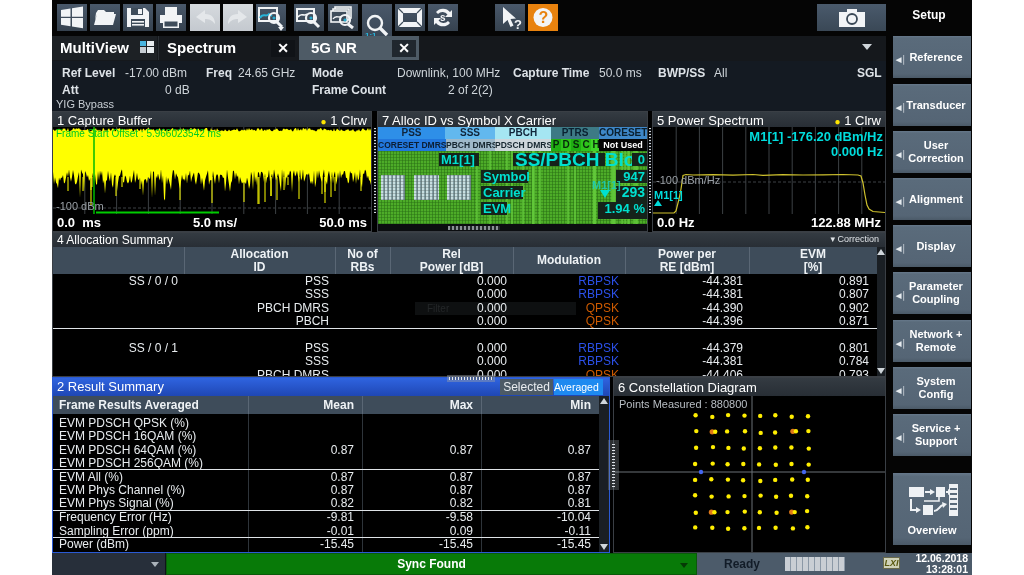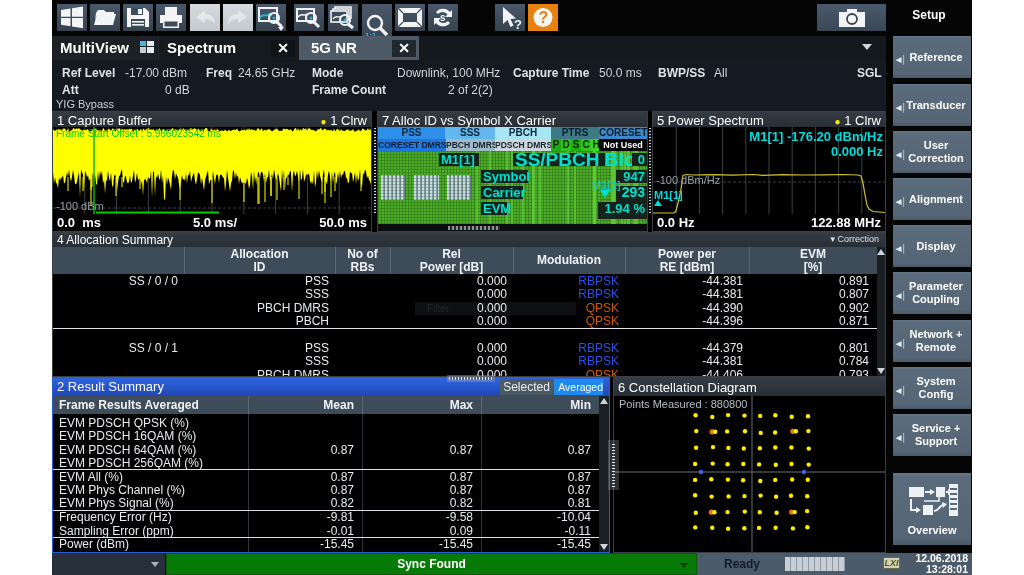--- a/index.html
+++ b/index.html
@@ -378,21 +378,21 @@
   <div id="w2hdr" class="abs" style="left:0;top:18px;width:546px;height:18px;background:#3e4c5a;">
         <div class="abs bold" style="left:6px;top:2px;font-size:12px;color:#eef2f5;">Frame Results Averaged</div>
         <div class="abs bold r" style="left:195px;top:2px;width:106px;font-size:12px;color:#eef2f5;">Mean</div>
         <div class="abs bold r" style="left:309px;top:2px;width:111px;font-size:12px;color:#eef2f5;">Max</div>
         <div class="abs bold r" style="left:428px;top:2px;width:110px;font-size:12px;color:#eef2f5;">Min</div>
         <div class="abs" style="left:195px;top:0;width:1px;height:18px;background:#5a6775;"></div>
         <div class="abs" style="left:309px;top:0;width:1px;height:18px;background:#5a6775;"></div>
         <div class="abs" style="left:428px;top:0;width:1px;height:18px;background:#5a6775;"></div>
       </div>
       <div class="abs" style="left:447px;top:1px;width:53px;height:16px;background:#4c5a66;color:#e8ecef;font-size:12px;text-align:center;line-height:16px;">Selected</div>
-      <div class="abs" style="left:501px;top:1px;width:49px;height:16px;background:#1e8af0;color:#fff;font-size:10.5px;text-align:right;line-height:16px;">Averaged</div>
+      <div class="abs" style="left:501px;top:1px;width:49px;height:16px;background:#1e8af0;color:#fff;font-size:10.5px;text-align:left;line-height:16px;">Averaged</div>
   <div id="w2body" class="abs" style="left:0;top:36px;width:546px;height:138px;background:#000;overflow:hidden;">
         <div class="abs" style="left:195px;top:0;width:1px;height:138px;background:#2e343a;"></div>
         <div class="abs" style="left:309px;top:0;width:1px;height:138px;background:#2e343a;"></div>
         <div class="abs" style="left:428px;top:0;width:1px;height:138px;background:#2e343a;"></div>
         <div class="cell" style="left:6px;top:2px;">EVM PDSCH QPSK (%)</div>
         <div class="cell" style="left:6px;top:15px;">EVM PDSCH 16QAM (%)</div>
         <div class="cell" style="left:6px;top:29px;">EVM PDSCH 64QAM (%)</div>
         <div class="cell r" style="left:195px;top:29px;width:106px;">0.87</div>
         <div class="cell r" style="left:309px;top:29px;width:111px;">0.87</div>
         <div class="cell r" style="left:428px;top:29px;width:110px;">0.87</div>

